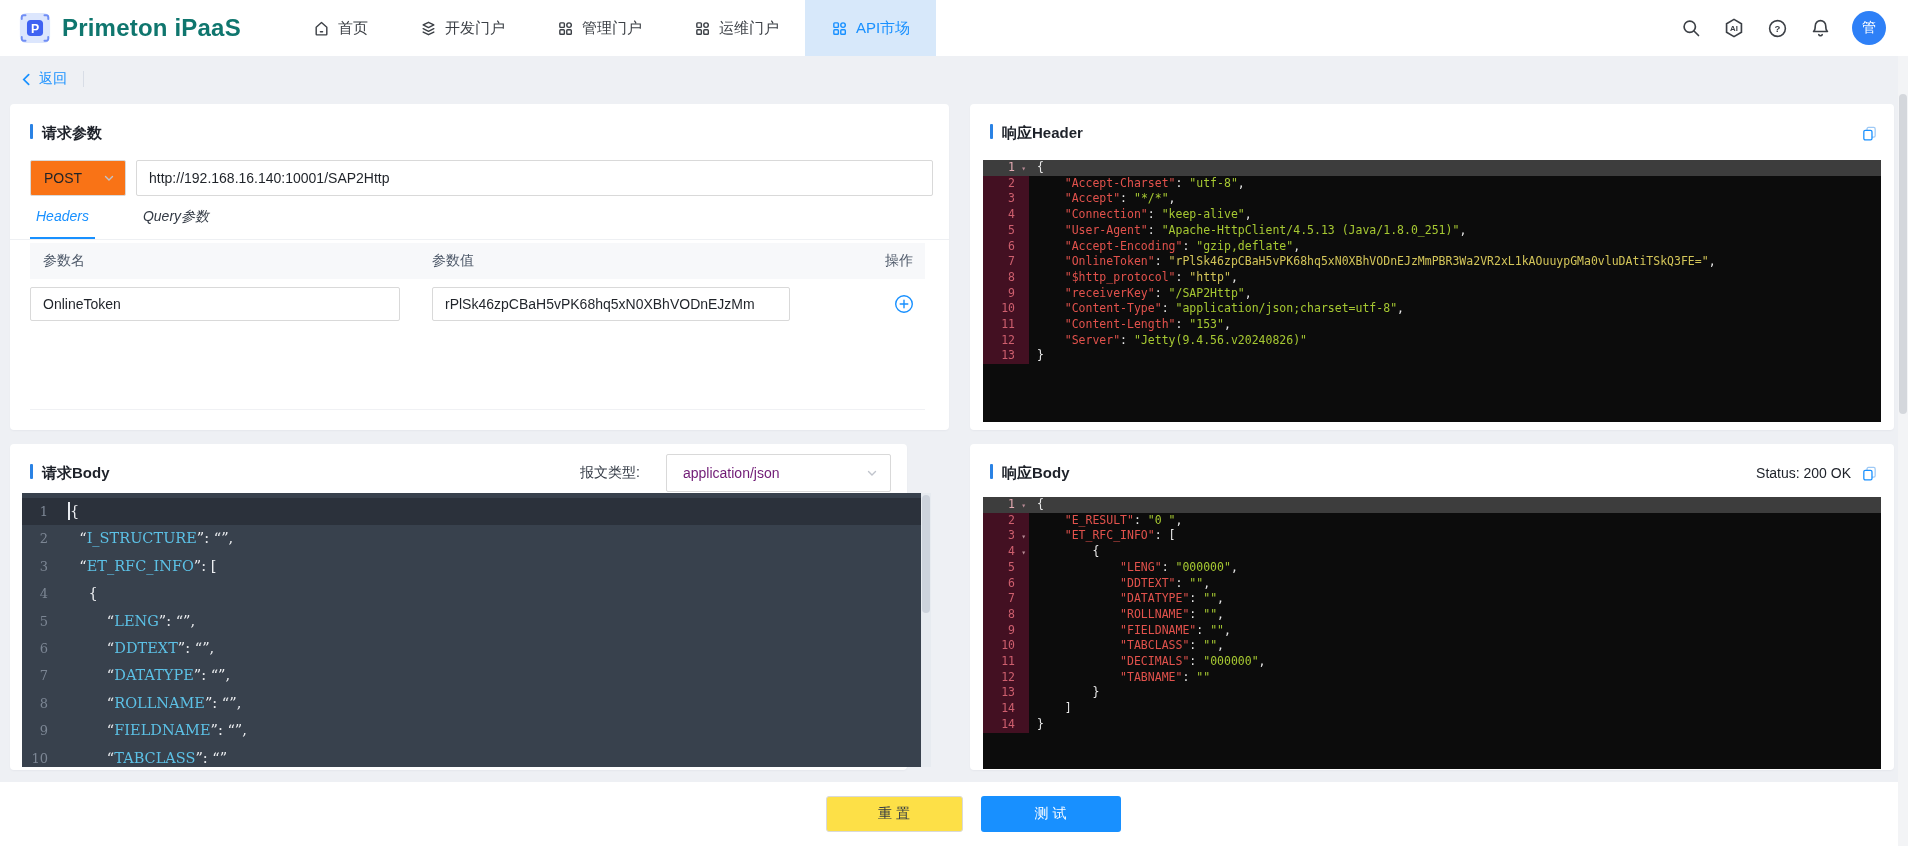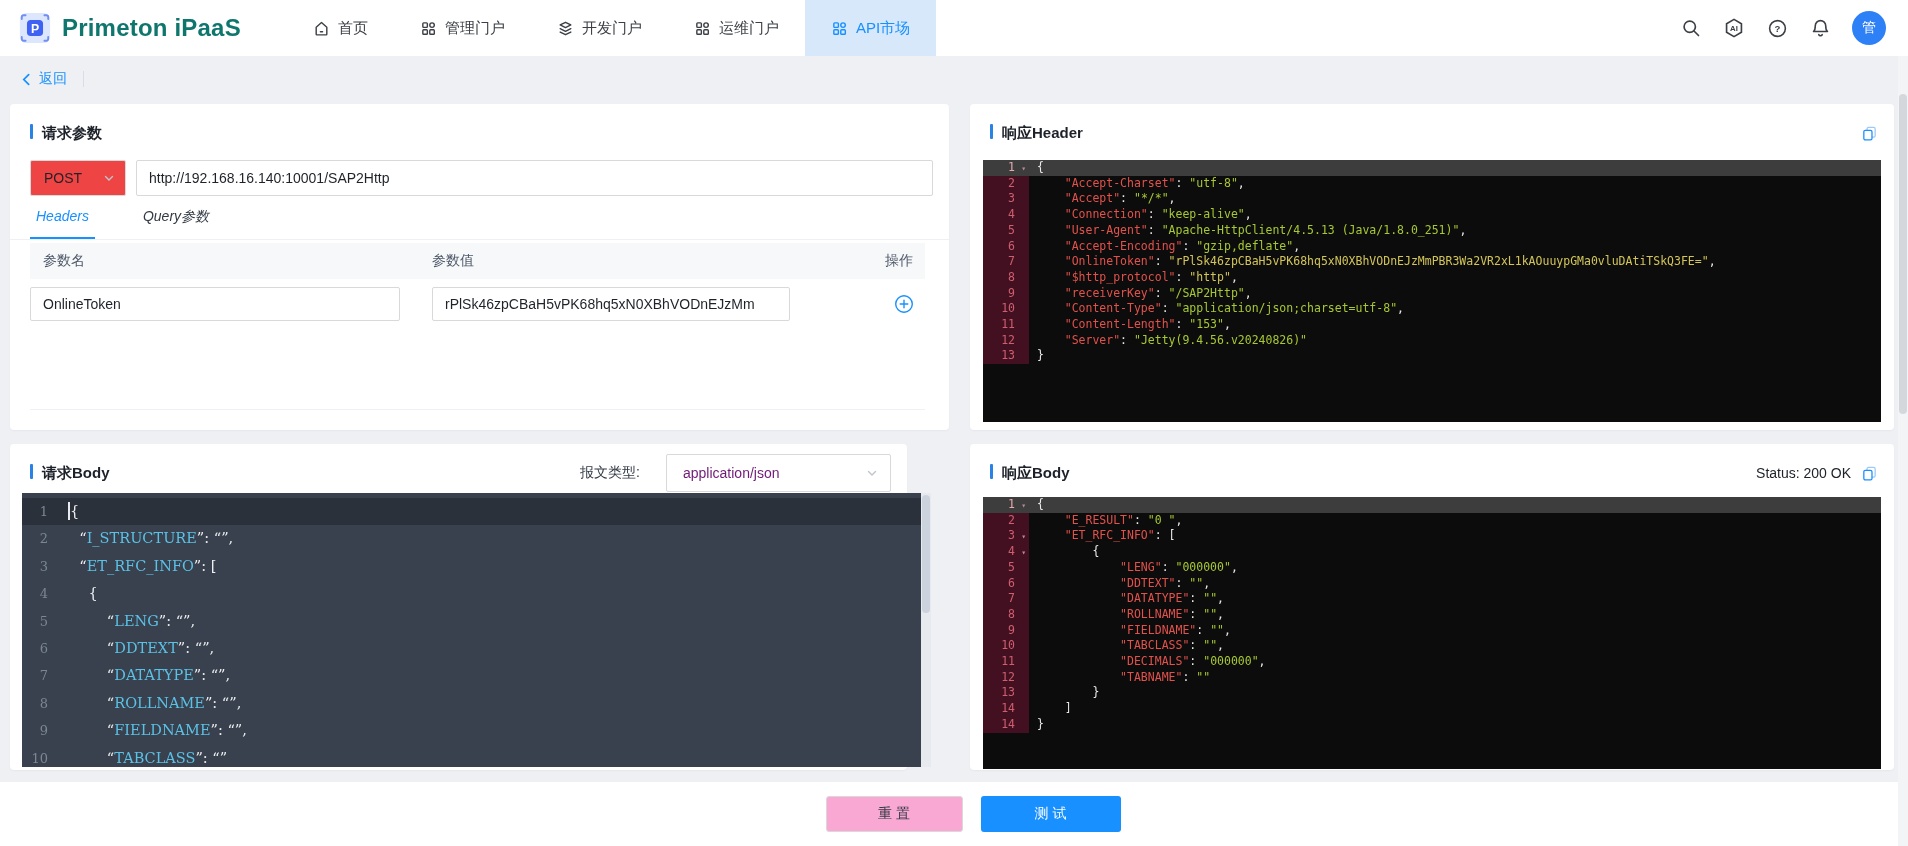--- a/index.html
+++ b/index.html
@@ -29,21 +29,21 @@
   #card-resph{left:970px;top:104px;width:924px;height:326px;}
   #card-reqbody{left:10px;top:444px;width:897px;height:326px;}
   #card-respbody{left:970px;top:444px;width:924px;height:326px;}
 
   .card-head{display:flex;align-items:center;height:46px;padding:6px 16px 0 20px;}
   .sec-title{display:flex;align-items:flex-start;gap:9px;font-size:15px;font-weight:bold;color:#1d2129;}
   .accent{width:3px;height:15px;background:#2a82e4;border-radius:1px;}
   .head-right{margin-left:auto;display:flex;align-items:center;gap:10px;}
 
   
-  .method-select{position:absolute;left:20px;top:56px;width:96px;height:36px;border:1px solid #d9d9d9;border-radius:2px;display:flex;align-items:center;padding:0 10px 0 13px;box-sizing:border-box;font-size:14px;color:#1f2329;cursor:pointer;justify-content:space-between;background:#ef4444;}
+  .method-select{position:absolute;left:20px;top:56px;width:96px;height:36px;border:1px solid #d9d9d9;border-radius:2px;display:flex;align-items:center;padding:0 10px 0 13px;box-sizing:border-box;font-size:14px;color:#1f2329;cursor:pointer;justify-content:space-between;background:#f97316;}
   .url-input{position:absolute;left:126px;top:56px;width:797px;height:36px;border:1px solid #d9d9d9;border-radius:2px;box-sizing:border-box;padding:0 12px;font-size:14px;color:#1f2329;font-family:"Liberation Sans",sans-serif;outline:none;}
   .tabs{position:absolute;left:0;right:0;top:104px;height:31px;padding:0 20px;border-bottom:1px solid #eef0f3;display:flex;gap:42px;}
   .tab{font-size:14px;color:#333a45;padding:0 6px 9px 6px;cursor:pointer;font-style:italic;}
   .tab.active{color:#1890ff;border-bottom:2px solid #1890ff;}
   .table-head{position:absolute;left:20px;right:24px;top:139px;height:36px;background:#f7f8fa;display:flex;align-items:center;font-size:14px;color:#4e5969;}
   .col-name{width:402px;padding-left:13px;box-sizing:border-box;}
   .col-value{flex:1;}
   .col-ops{width:70px;text-align:right;padding-right:12px;}
   .param-row{position:absolute;left:20px;right:24px;top:182px;height:36px;display:flex;align-items:center;}
   .cell-input{height:34px;border:1px solid #d9d9d9;border-radius:2px;box-sizing:border-box;padding:0 12px;font-size:14px;color:#1f2329;font-family:"Liberation Sans",sans-serif;outline:none;}
@@ -88,21 +88,21 @@
   .code-slate .tk-p{color:#eceef1;}
   .code-slate .cl.active{background:#2b313b;}
   .code-slate .cl.active .ct{position:relative;}
   .code-slate .cl.active .ct::before{content:"";position:absolute;left:4px;top:4px;bottom:5px;width:1.5px;background:#e9ecf0;}
   .slate-scroll{position:absolute;right:0;top:0;width:10px;height:100%;background:#e7ebf0;}
   .slate-thumb{position:absolute;left:1px;top:2px;width:8px;height:118px;background:#cdd3dc;border-radius:4px;}
 
   
   .footer{position:absolute;left:0;top:782px;width:100%;height:64px;background:#fff;display:flex;align-items:center;justify-content:center;gap:18px;padding-left:22px;box-sizing:border-box;}
   .btn{height:36px;border-radius:3px;font-size:14px;display:flex;align-items:center;justify-content:center;cursor:pointer;box-sizing:border-box;font-family:"Liberation Sans",sans-serif;}
-  .btn-reset{width:137px;background:#f9a8d4;border:1px solid #d9d9d9;color:#333a45;margin-left:16px;}
+  .btn-reset{width:137px;background:#fde047;border:1px solid #d9d9d9;color:#333a45;margin-left:16px;}
   .btn-test{width:140px;background:#1890ff;border:none;color:#fff;}
 
   
   .v-scroll{position:absolute;right:0;top:56px;bottom:0;width:10px;background:#f3f4f6;}
   .v-thumb{position:absolute;left:1px;top:38px;width:8px;height:320px;background:#d4d7dc;border-radius:4px;}
 </style>
 </head>
 <body>
 
 <div class="stage">
@@ -124,38 +124,38 @@
         <span style="display:flex;">
           <svg viewBox="0 0 24 24" fill="none" stroke="currentColor" stroke-width="2" stroke-linejoin="round">
               <path d="M4.5 10.2 12 3.6l7.5 6.6V20a1 1 0 0 1-1 1h-13a1 1 0 0 1-1-1z"></path>
               <path d="M10.5 16.5h3" stroke-linecap="round"></path>
             </svg>
         </span>
         <span>首页</span>
       </div>
       <div class="nav-item">
         <span style="display:flex;">
+          <svg viewBox="0 0 24 24" fill="none" stroke="currentColor" stroke-width="2" stroke-linejoin="round">
+              <path d="M12 3.2 4.5 7 12 10.8 19.5 7z"></path>
+              <path d="M4.5 12.2 12 16l7.5-3.8" stroke-linecap="round"></path>
+              <path d="M4.5 17 12 20.8 19.5 17" stroke-linecap="round"></path>
+            </svg>
+        </span>
+        <span>开发门户</span>
+      </div>
+      <div class="nav-item">
+        <span style="display:flex;">
           <svg viewBox="0 0 24 24" fill="none" stroke="currentColor" stroke-width="2">
               <rect x="4" y="4" width="6.4" height="6.4" rx="1.2"></rect>
               <rect x="13.8" y="4" width="6.4" height="6.4" rx="3.2"></rect>
               <rect x="4" y="13.8" width="6.4" height="6.4" rx="1.2"></rect>
               <rect x="13.8" y="13.8" width="6.4" height="6.4" rx="1.2"></rect>
             </svg>
         </span>
         <span>管理门户</span>
-      </div>
-      <div class="nav-item">
-        <span style="display:flex;">
-          <svg viewBox="0 0 24 24" fill="none" stroke="currentColor" stroke-width="2" stroke-linejoin="round">
-              <path d="M12 3.2 4.5 7 12 10.8 19.5 7z"></path>
-              <path d="M4.5 12.2 12 16l7.5-3.8" stroke-linecap="round"></path>
-              <path d="M4.5 17 12 20.8 19.5 17" stroke-linecap="round"></path>
-            </svg>
-        </span>
-        <span>开发门户</span>
       </div>
       <div class="nav-item">
         <span style="display:flex;">
           <svg viewBox="0 0 24 24" fill="none" stroke="currentColor" stroke-width="2">
               <rect x="4" y="4" width="6.4" height="6.4" rx="1.2"></rect>
               <rect x="13.8" y="4" width="6.4" height="6.4" rx="3.2"></rect>
               <rect x="4" y="13.8" width="6.4" height="6.4" rx="1.2"></rect>
               <rect x="13.8" y="13.8" width="6.4" height="6.4" rx="1.2"></rect>
             </svg>
         </span>

